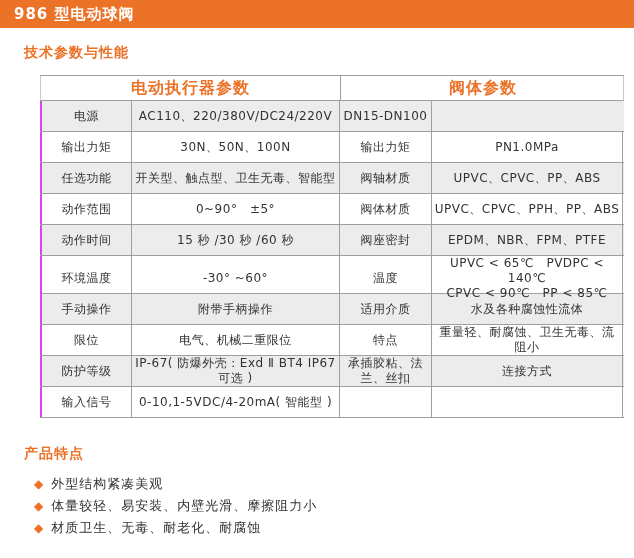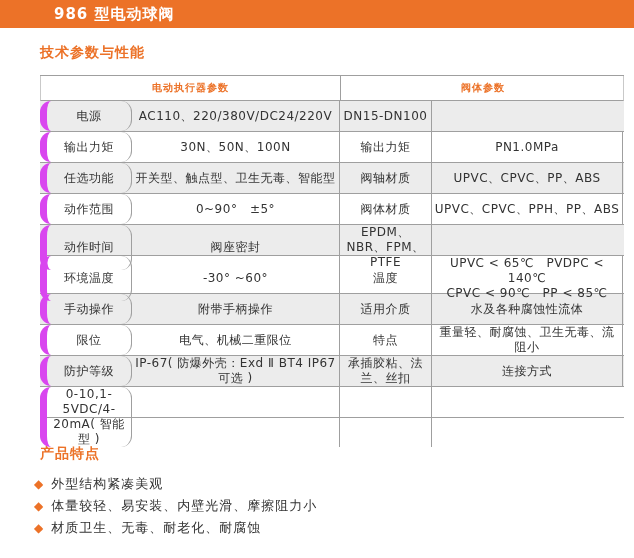--- a/index.html
+++ b/index.html
@@ -6,29 +6,29 @@
   html, body { width: 634px; height: 558px; background: #ffffff; overflow: hidden; }
   body { font-family: "DejaVu Sans", "Liberation Sans", sans-serif; color: #333; }
 
   
   .top-bar {
     width: 634px; height: 28px;
     background: #EC7228;
     color: #ffffff;
     font-size: 15px; font-weight: bold;
     line-height: 28px;
-    padding-left: 54px;
+    padding-left: 14px;
     letter-spacing: 1px;
   }
 
   .section-title {
     color: #EC7228;
     font-size: 14px;
     font-weight: bold;
-    margin-left: 40px;
+    margin-left: 24px;
     letter-spacing: 1px;
   }
   .section-title.tech { margin-top: 16px; }
   .section-title.features { margin-top: 27px; }
 
   
   .param-table {
     margin: 13px 0 0 40px;
     width: 584px;
     border-top: 1px solid #9f9f9f;
@@ -38,21 +38,21 @@
     display: grid;
     grid-template-columns: 300px 284px;
     height: 25px;
     border-bottom: 1px solid #9f9f9f;
     border-left: 1px solid #c9c9c9;
     border-right: 1px solid #c9c9c9;
     background: #ffffff;
   }
   .group-header-cell {
     display: flex; align-items: center; justify-content: center;
-    color: #EC7228; font-weight: bold; font-size: 10px;
+    color: #EC7228; font-weight: bold; font-size: 16px;
     letter-spacing: 1px;
   }
   .group-header-cell:first-child { border-right: 1px solid #9f9f9f; }
 
   .t-row {
     display: grid;
     grid-template-columns: 92px 208px 92px 191px;
     height: 31px;
     border-bottom: 1px solid #9f9f9f;
   }
@@ -62,21 +62,21 @@
 
   .cell {
     display: flex; flex-direction: column;
     align-items: center; justify-content: center;
     text-align: center;
     border-right: 1px solid #9f9f9f;
     line-height: 1.25;
     padding: 0 2px;
     letter-spacing: 0.5px;
   }
-  .cell:first-child { border-left: 7px solid #d946ef; border-radius: 11px; }
+  .cell:first-child { border-left: 2px solid #d946ef; }
 
   
   .feature-list { margin: 10px 0 0 34px; }
   .feature-item {
     display: flex; align-items: center;
     font-size: 13px; color: #333;
     line-height: 22px;
     letter-spacing: 1px;
   }
   .diamond {
@@ -119,20 +119,21 @@
       <div class="cell">UPVC、CPVC、PP、ABS</div>
     </div>
     <div class="t-row">
       <div class="cell">动作范围</div>
       <div class="cell">0~90°　±5°</div>
       <div class="cell">阀体材质</div>
       <div class="cell">UPVC、CPVC、PPH、PP、ABS</div>
     </div>
     <div class="t-row">
       <div class="cell">动作时间</div>
+      <div class="cell">15 秒 /30 秒 /60 秒</div>
       <div class="cell">阀座密封</div>
       <div class="cell">EPDM、NBR、FPM、PTFE</div>
     </div>
     <div class="t-row tall">
       <div class="cell">环境温度</div>
       <div class="cell">-30° ~60°</div>
       <div class="cell">温度</div>
       <div class="cell">
         <div>UPVC &lt; 65℃　PVDPC &lt; 140℃</div>
         <div>CPVC &lt; 90℃　PP &lt; 85℃</div>
@@ -150,20 +151,21 @@
       <div class="cell">特点</div>
       <div class="cell">重量轻、耐腐蚀、卫生无毒、流阻小</div>
     </div>
     <div class="t-row">
       <div class="cell">防护等级</div>
       <div class="cell">IP-67( 防爆外壳：Exd Ⅱ BT4 IP67 可选 )</div>
       <div class="cell">承插胶粘、法兰、丝扣</div>
       <div class="cell">连接方式</div>
     </div>
     <div class="t-row">
+      <div class="cell">输入信号</div>
       <div class="cell">0-10,1-5VDC/4-20mA( 智能型 )</div>
       <div class="cell"></div>
       <div class="cell"></div>
     </div>
   </div>
 </div>
 
 <div class="section-title features">产品特点</div>
 
 <div class="feature-list">

